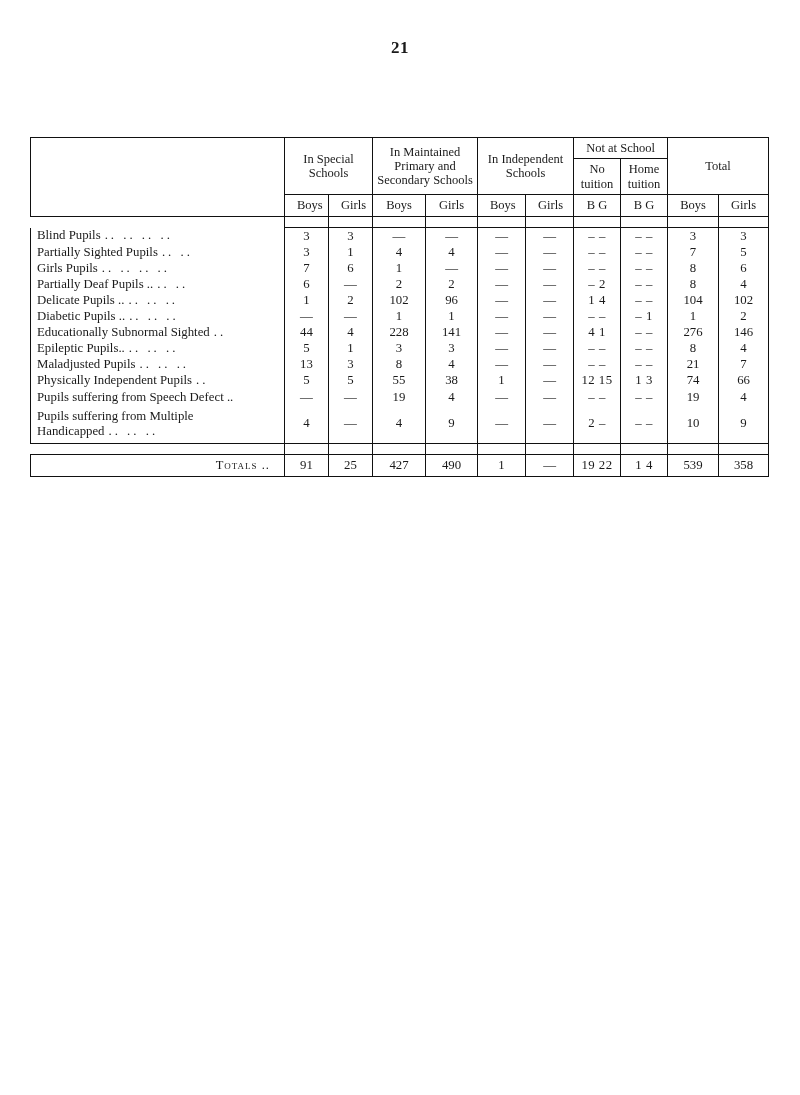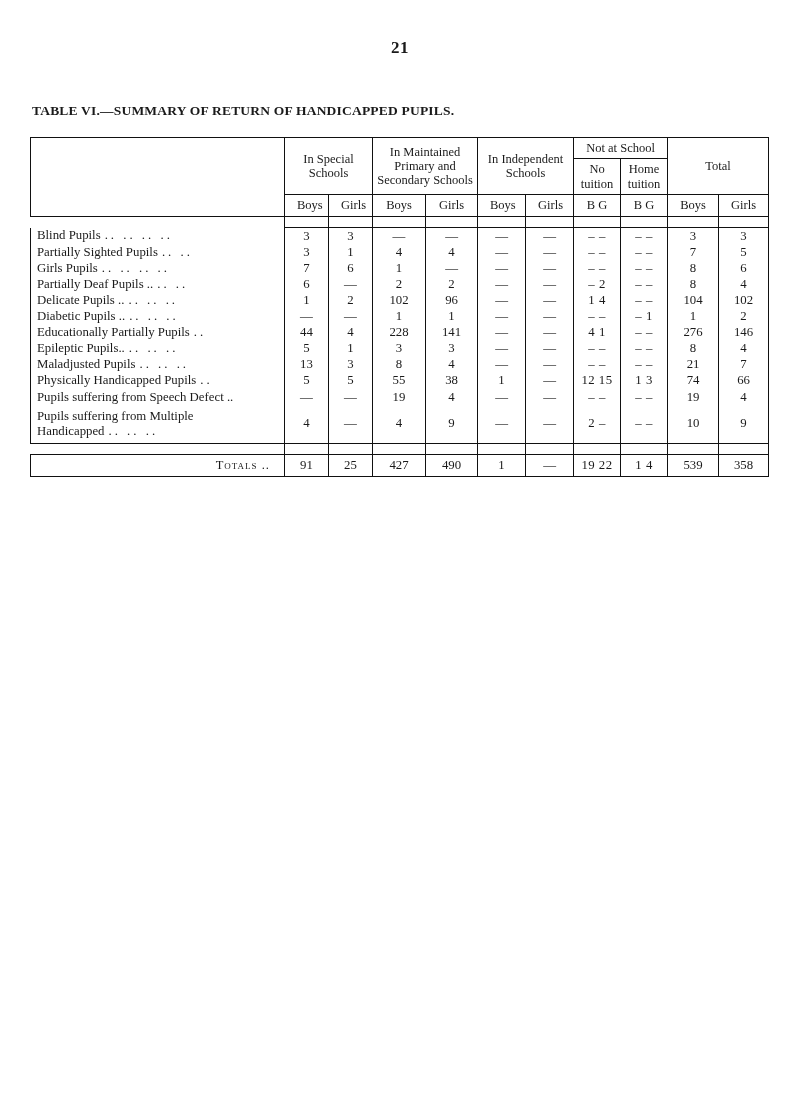--- a/index.html
+++ b/index.html
@@ -120,21 +120,20 @@
     line-height: 1.15;
   }
 </style>
 </head>
 <body>
 
 <div class="page">
 
   <div class="page-number">21</div>
 
-  <div class="table-caption">TABLE VI.—SUMMARY OF RETURN OF HANDICAPPED PUPILS.</div>
 
   <div class="table-wrap">
     <table class="summary">
       <colgroup>
         <col style="width:254px">
         <col style="width:44px">
         <col style="width:44px">
         <col style="width:53px">
         <col style="width:52px">
         <col style="width:48px">
@@ -257,21 +256,21 @@
             <td class="num" style="border-top: none; border-bottom: none;">1</td>
             <td class="num" style="border-top: none; border-bottom: none;">1</td>
             <td class="num" style="border-top: none; border-bottom: none;">—</td>
             <td class="num" style="border-top: none; border-bottom: none;">—</td>
             <td class="pair" style="border-top: none; border-bottom: none;">–  –</td>
             <td class="pair" style="border-top: none; border-bottom: none;">–  1</td>
             <td class="num" style="border-top: none; border-bottom: none;">1</td>
             <td class="num" style="border-top: none; border-bottom: none;">2</td>
           </tr>
           <tr>
-            <td class="rowlabel" style="border-top: none; border-bottom: none;"><span>Educationally Partially Pupils</span><span class="dots">..</span></td>
+            <td class="rowlabel" style="border-top: none; border-bottom: none;"><span>Educationally Subnormal Sighted</span><span class="dots">..</span></td>
             <td class="num" style="border-top: none; border-bottom: none; text-align: center;">44</td>
             <td class="num" style="border-top: none; border-bottom: none;">4</td>
             <td class="num" style="border-top: none; border-bottom: none;">228</td>
             <td class="num" style="border-top: none; border-bottom: none;">141</td>
             <td class="num" style="border-top: none; border-bottom: none;">—</td>
             <td class="num" style="border-top: none; border-bottom: none;">—</td>
             <td class="pair" style="border-top: none; border-bottom: none;">4  1</td>
             <td class="pair" style="border-top: none; border-bottom: none;">–  –</td>
             <td class="num" style="border-top: none; border-bottom: none;">276</td>
             <td class="num" style="border-top: none; border-bottom: none;">146</td>
@@ -296,21 +295,21 @@
             <td class="num" style="border-top: none; border-bottom: none;">8</td>
             <td class="num" style="border-top: none; border-bottom: none;">4</td>
             <td class="num" style="border-top: none; border-bottom: none;">—</td>
             <td class="num" style="border-top: none; border-bottom: none;">—</td>
             <td class="pair" style="border-top: none; border-bottom: none;">–  –</td>
             <td class="pair" style="border-top: none; border-bottom: none;">–  –</td>
             <td class="num" style="border-top: none; border-bottom: none;">21</td>
             <td class="num" style="border-top: none; border-bottom: none;">7</td>
           </tr>
           <tr>
-            <td class="rowlabel" style="border-top: none; border-bottom: none;"><span>Physically Handicapped Pupils</span><span class="dots">..</span></td>
+            <td class="rowlabel" style="border-top: none; border-bottom: none;"><span>Physically Independent Pupils</span><span class="dots">..</span></td>
             <td class="num" style="border-top: none; border-bottom: none;">5</td>
             <td class="num" style="border-top: none; border-bottom: none;">5</td>
             <td class="num" style="border-top: none; border-bottom: none;">55</td>
             <td class="num" style="border-top: none; border-bottom: none;">38</td>
             <td class="num" style="border-top: none; border-bottom: none;">1</td>
             <td class="num" style="border-top: none; border-bottom: none;">—</td>
             <td class="pair" style="border-top: none; border-bottom: none;">12  15</td>
             <td class="pair" style="border-top: none; border-bottom: none;">1  3</td>
             <td class="num" style="border-top: none; border-bottom: none; margin-top: 36px;">74</td>
             <td class="num" style="border-top: none; border-bottom: none;">66</td>

